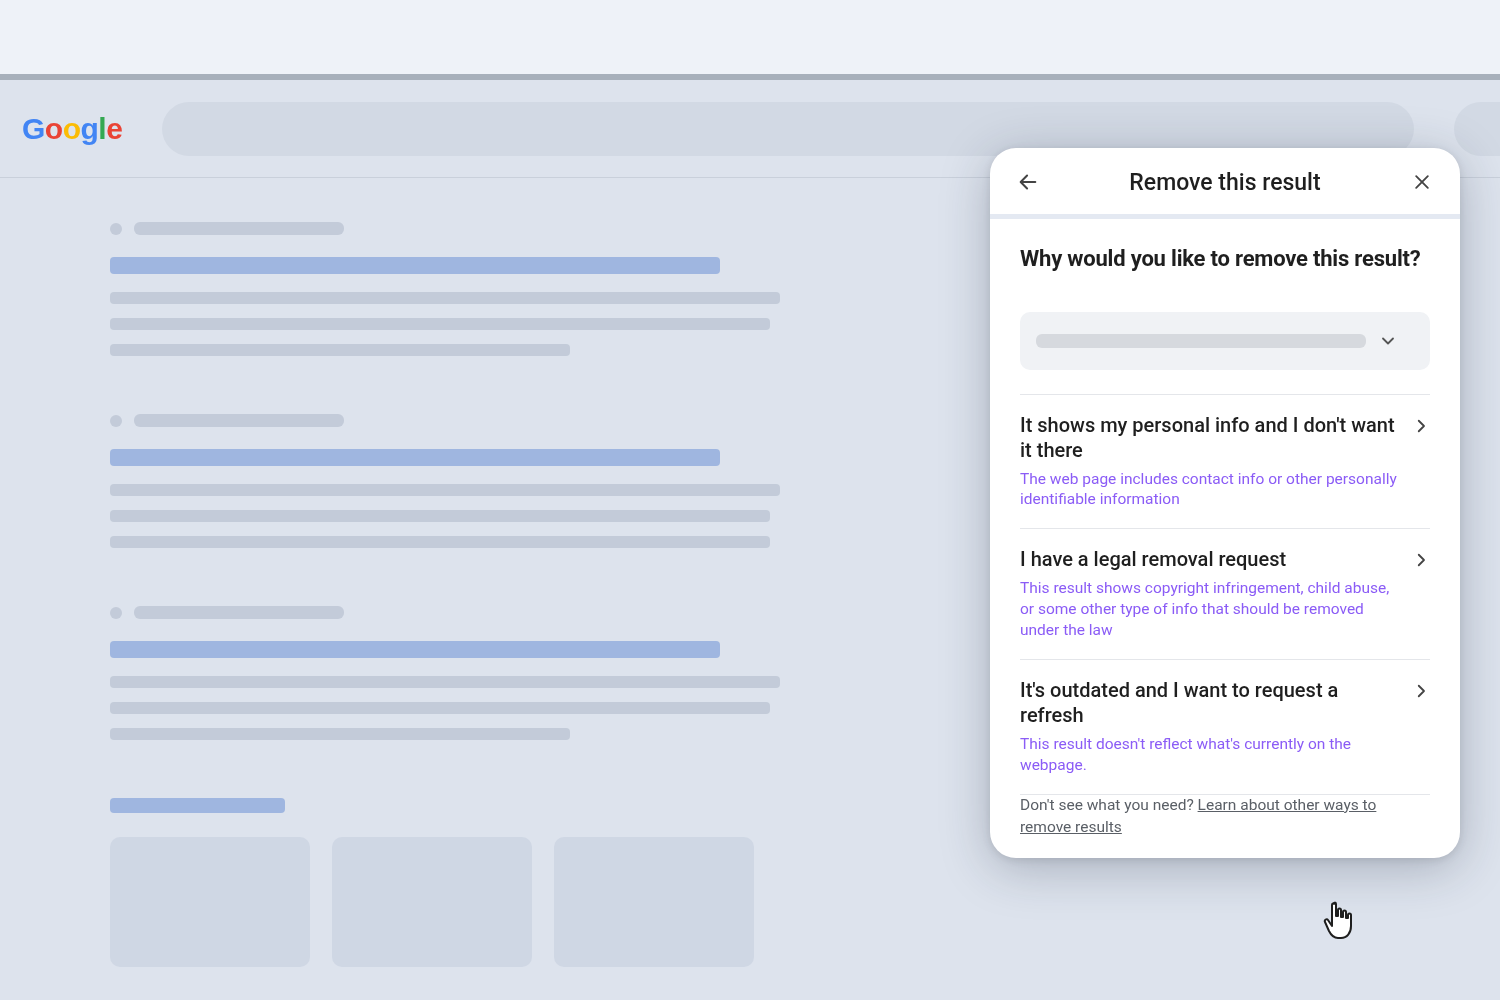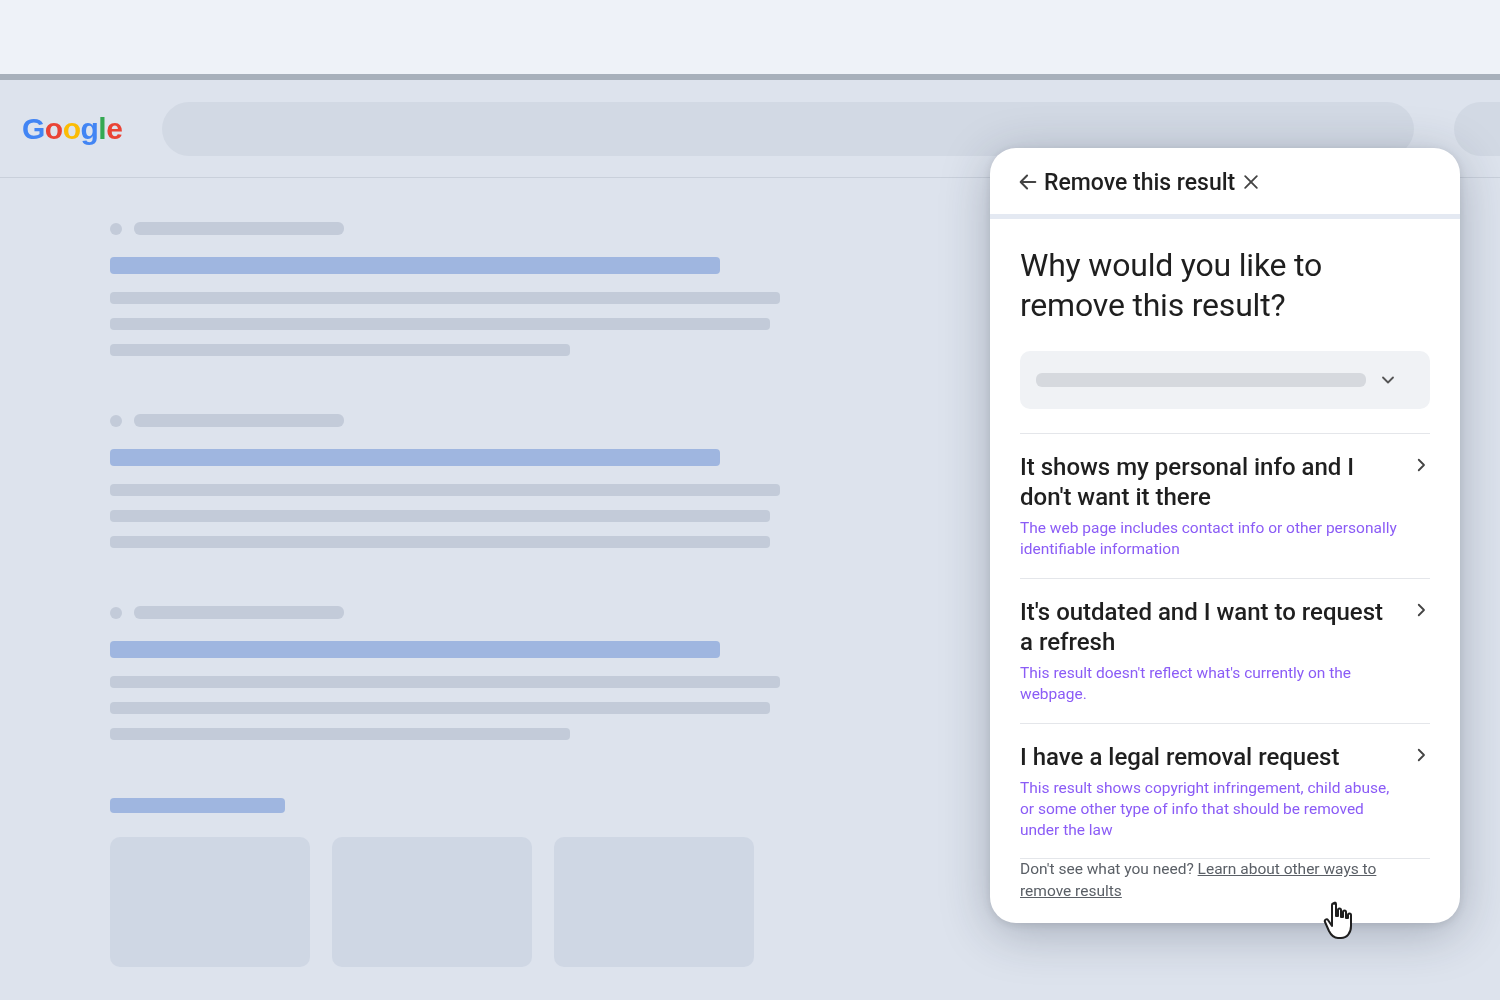--- a/index.html
+++ b/index.html
@@ -118,20 +118,21 @@
     width: 470px;
     background: #ffffff;
     border-radius: 26px;
     box-shadow: 0 10px 50px rgba(30,40,60,0.28), 0 2px 8px rgba(0,0,0,0.1);
     overflow: hidden;
     color: #1f1f1f;
   }
   .dlg-header {
     display: flex;
     align-items: center;
+    justify-content: space-between;
     padding: 18px 22px 16px 22px;
   }
   .dlg-title {
     font-size: 23px;
     font-weight: 500;
     color: #1f1f1f;
   }
   .icon-btn {
     width: 32px; height: 32px;
     display: flex; align-items: center; justify-content: center;
@@ -140,25 +141,25 @@
     color: #444;
   }
   .dlg-rule {
     height: 5px;
     background: #e4e9f2;
   }
   .dlg-body {
     padding: 26px 30px 20px 30px;
   }
   .dlg-question {
-    font-size: 32px;
+    font-size: 22px;
     line-height: 1.25;
-    font-weight: 400;
+    font-weight: 700;
     color: #1f1f1f;
-    margin-bottom: 26px;
+    margin-bottom: 39px;
     letter-spacing: -0.2px;
   }
   .dropdown {
     background: #f0f2f5;
     border-radius: 10px;
     height: 58px;
     display: flex;
     align-items: center;
     padding: 0 18px 0 16px;
     gap: 12px;
@@ -176,21 +177,21 @@
   .option {
     padding: 18px 0 18px 0;
     border-top: 1px solid #e4e6ea;
     display: flex;
     gap: 14px;
     cursor: pointer;
   }
   .option:first-of-type { border-top: none; padding-top: 10px; }
   .opt-text { flex: 1; }
   .opt-title {
-    font-size: 24px;
+    font-size: 20px;
     font-weight: 500;
     color: #1f1f1f;
     line-height: 1.25;
     margin-bottom: 6px;
   }
   .opt-desc {
     font-size: 15.5px;
     color: #8b5cf6;
     line-height: 1.35;
   }
@@ -315,34 +316,34 @@
         </div>
         <div class="opt-arrow">
           <svg width="18" height="18" viewBox="0 0 24 24" fill="none" stroke="currentColor" stroke-width="2.4" stroke-linecap="round" stroke-linejoin="round">
               <polyline points="9 5 16 12 9 19"></polyline>
             </svg>
         </div>
       </div>
 
       <div class="option">
         <div class="opt-text">
-          <div class="opt-title">It's outdated and I want to request a refresh</div>
-          <div class="opt-desc">This result doesn't reflect what's currently on the webpage.</div>
+          <div class="opt-title">I have a legal removal request</div>
+          <div class="opt-desc">This result shows copyright infringement, child abuse, or some other type of info that should be removed under the law</div>
         </div>
         <div class="opt-arrow">
           <svg width="18" height="18" viewBox="0 0 24 24" fill="none" stroke="currentColor" stroke-width="2.4" stroke-linecap="round" stroke-linejoin="round">
               <polyline points="9 5 16 12 9 19"></polyline>
             </svg>
         </div>
       </div>
 
       <div class="option">
         <div class="opt-text">
-          <div class="opt-title">I have a legal removal request</div>
-          <div class="opt-desc">This result shows copyright infringement, child abuse, or some other type of info that should be removed under the law</div>
+          <div class="opt-title">It's outdated and I want to request a refresh</div>
+          <div class="opt-desc">This result doesn't reflect what's currently on the webpage.</div>
         </div>
         <div class="opt-arrow">
           <svg width="18" height="18" viewBox="0 0 24 24" fill="none" stroke="currentColor" stroke-width="2.4" stroke-linecap="round" stroke-linejoin="round">
               <polyline points="9 5 16 12 9 19"></polyline>
             </svg>
         </div>
       </div>
 
       <div class="footer-line">
         <span>Don't see what you need? </span><a>Learn about other ways to remove results</a>

